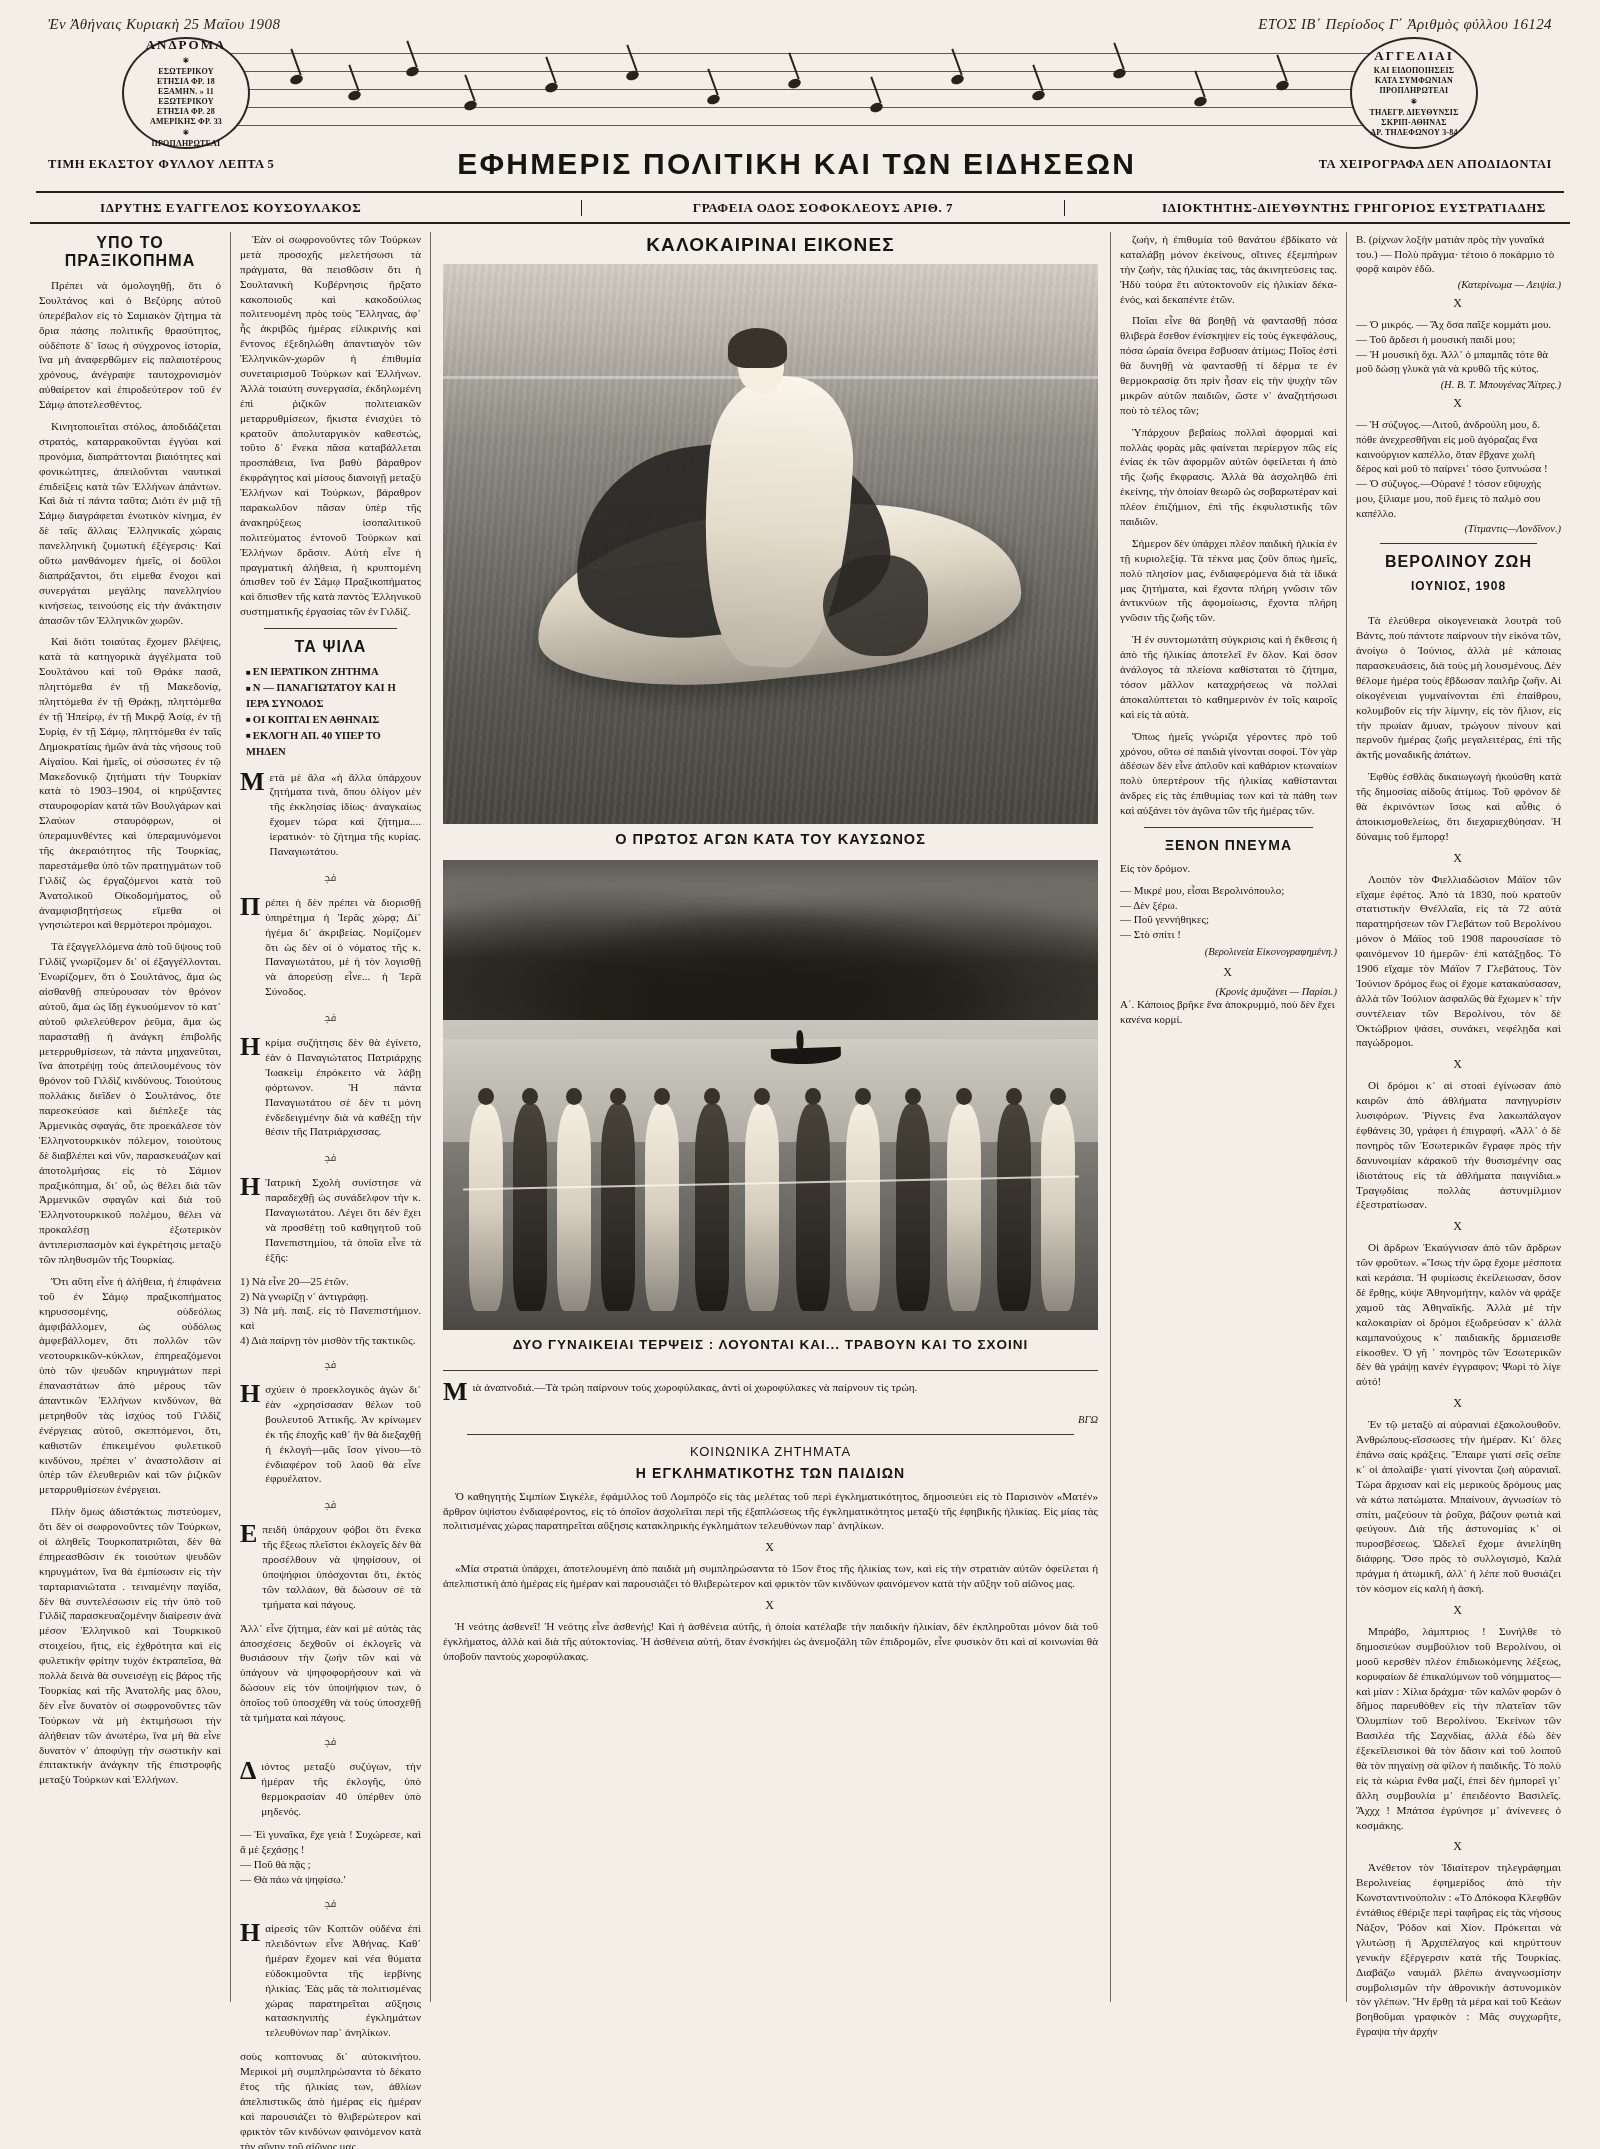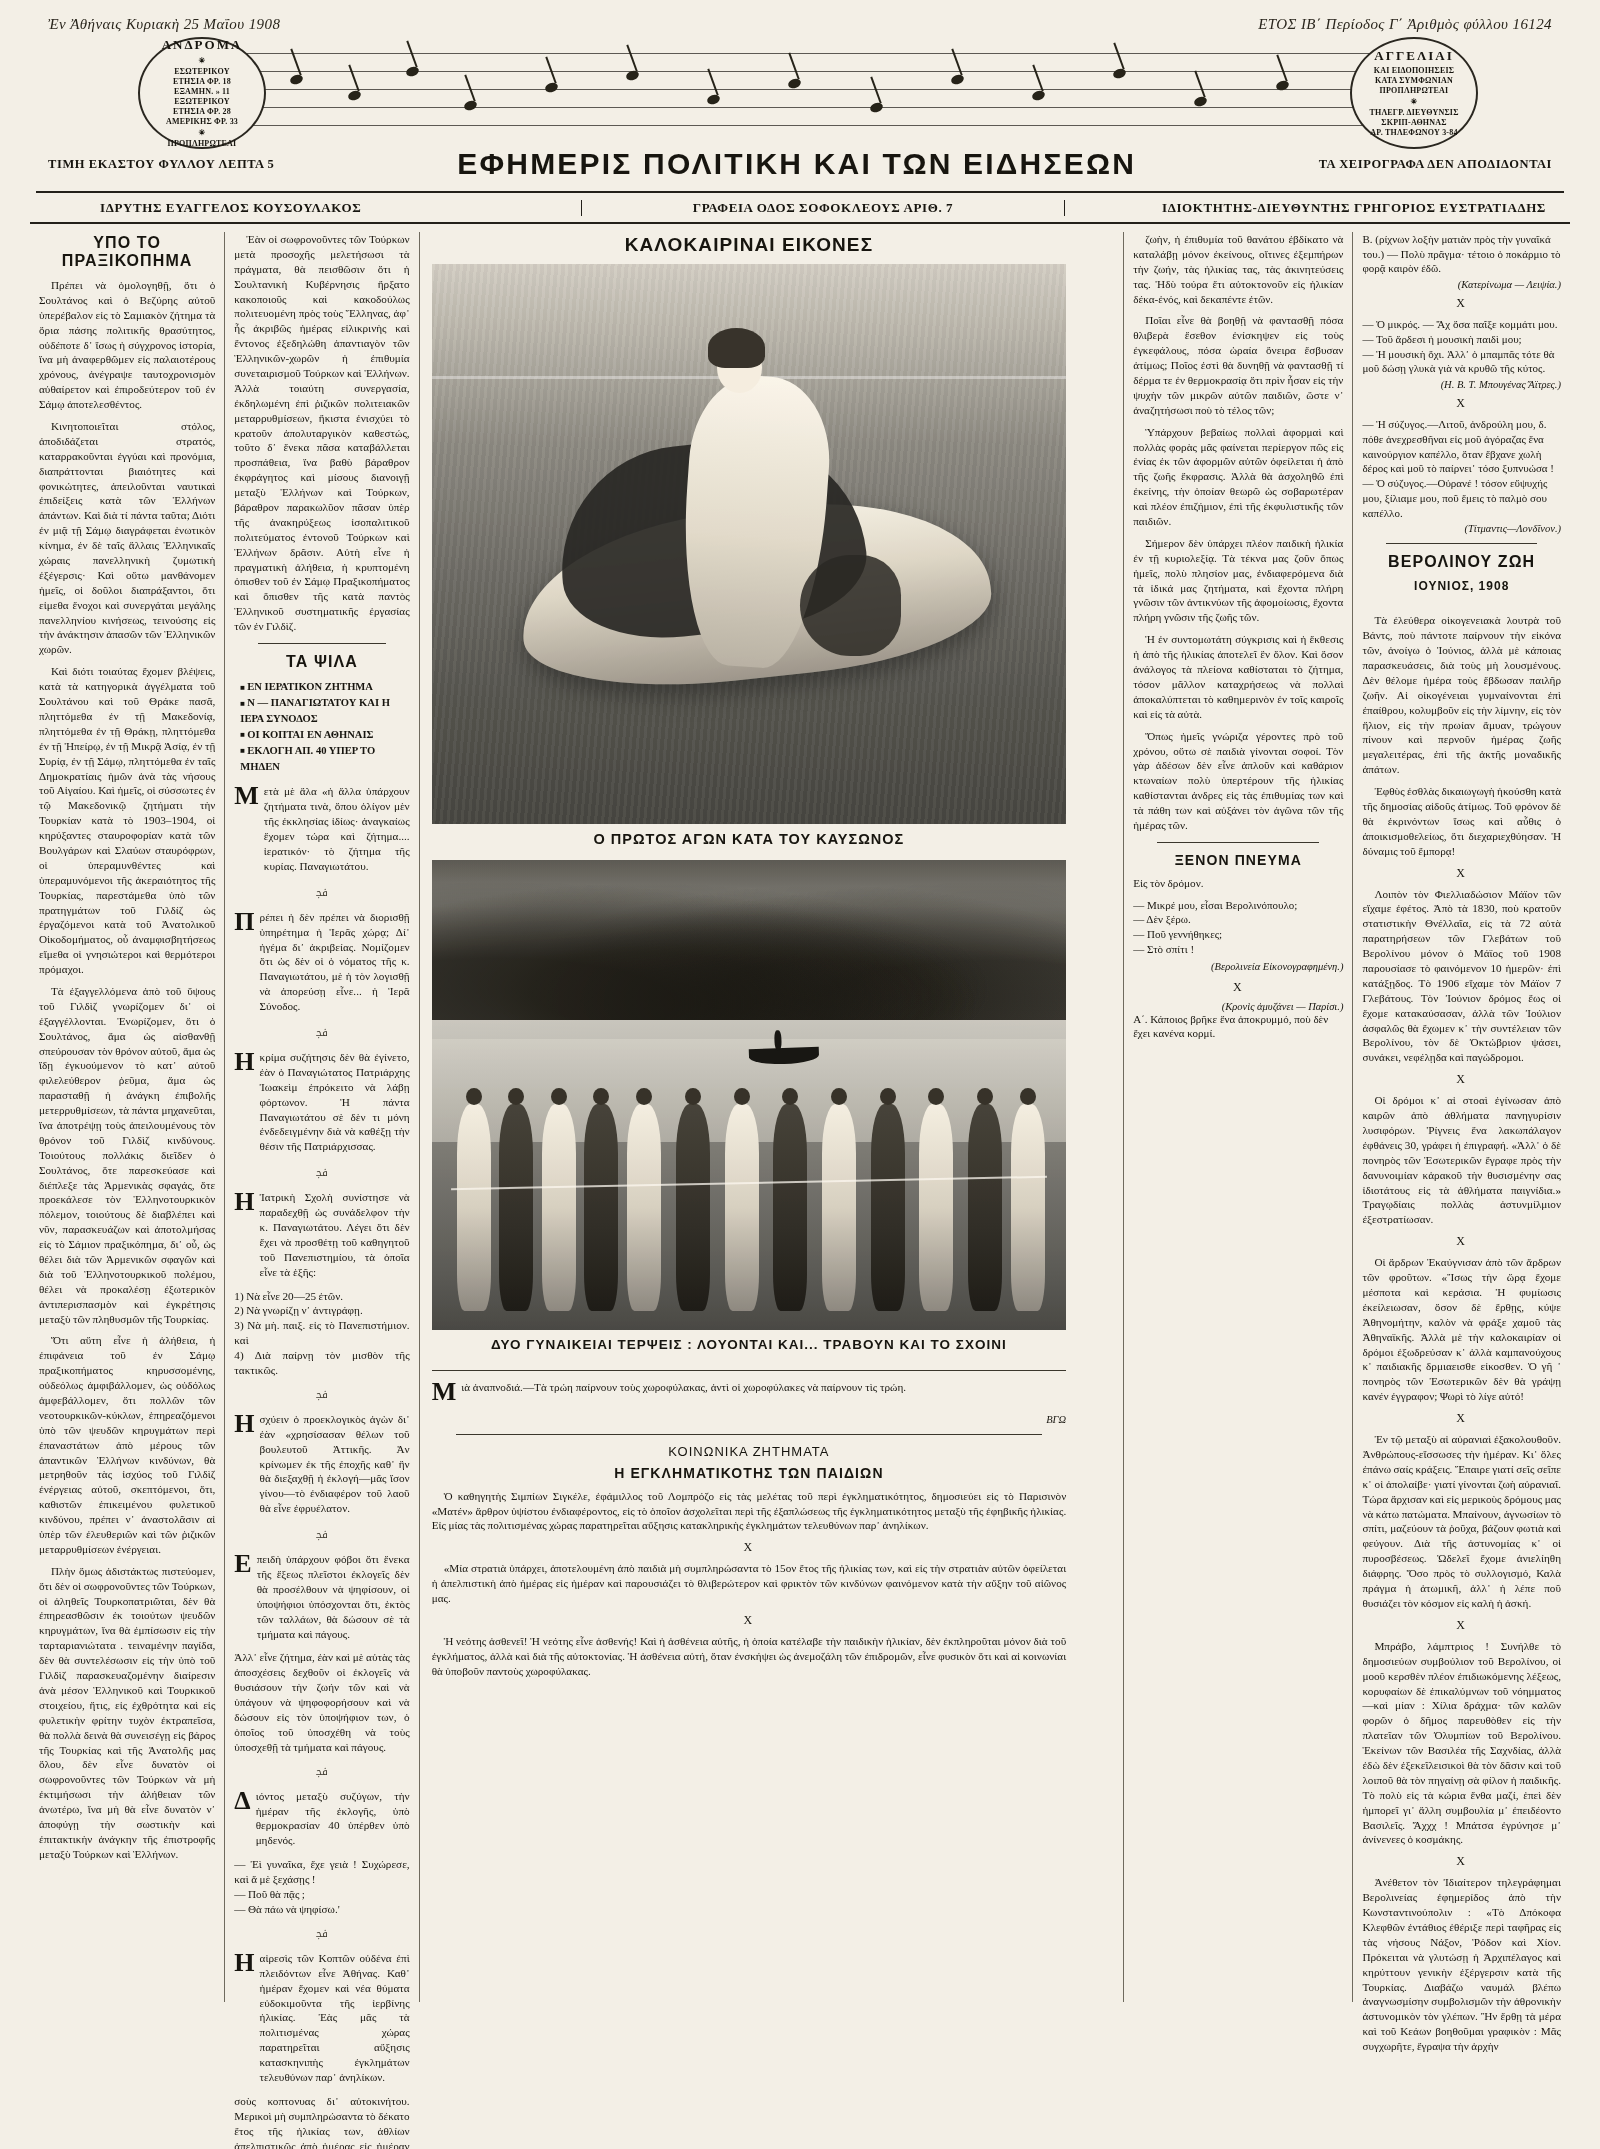--- a/index.html
+++ b/index.html
@@ -92,21 +92,21 @@
     justify-content: center;
     text-align: center;
     font-size: 8px;
     line-height: 1.25;
     font-weight: bold;
     background: #f3efe6;
     letter-spacing: .2px;
     padding: 4px;
     box-sizing: border-box;
   }
-  .seal.left { left: 108px; }
+  .seal.left { left: 92px; }
   .seal.right { right: 92px; }
   .seal .seal-title {
     font-size: 13px;
     letter-spacing: 2px;
     margin-bottom: 2px;
   }
   .seal .divider-dot { margin: 1px 0; font-size: 8px; }
   .subtitle-bar {
     display: flex;
     align-items: center;
@@ -159,21 +159,21 @@
   }
   .col {
     padding: 0 9px;
     box-sizing: border-box;
     position: relative;
   }
   .col + .col { border-left: 1px solid #6f6a5e; }
   .c1 { width: 200px; }
   .c2 { width: 200px; }
   .c3 { width: 680px; padding: 0 12px; }
-  .c4 { width: 236px; margin-left: 45px; }
+  .c4 { width: 236px; }
   .c5 { width: 224px; }
 
   p, .body {
     font-size: 11.2px;
     line-height: 1.33;
     text-align: justify;
     margin: 0 0 7px 0;
     text-indent: 12px;
     hyphens: auto;
     word-spacing: -0.3px;

